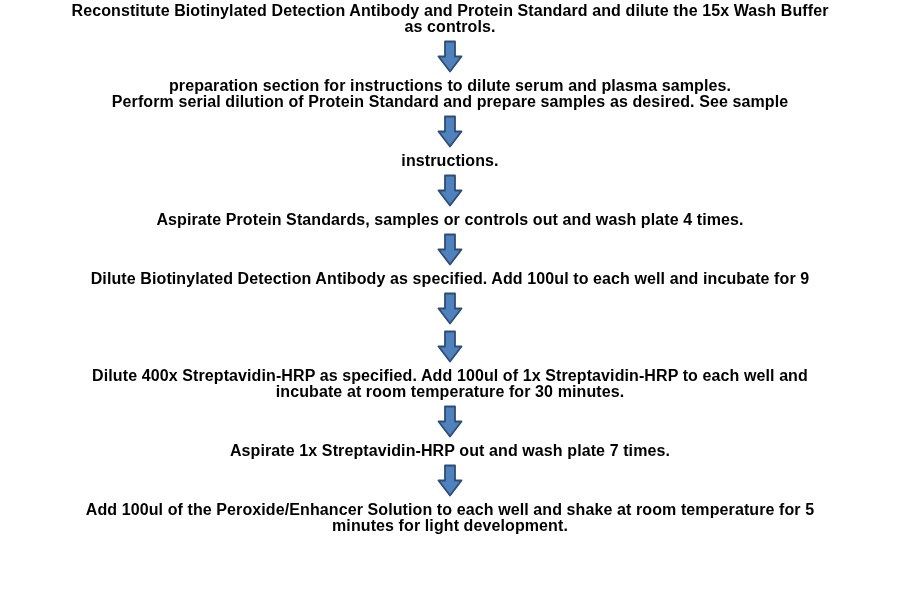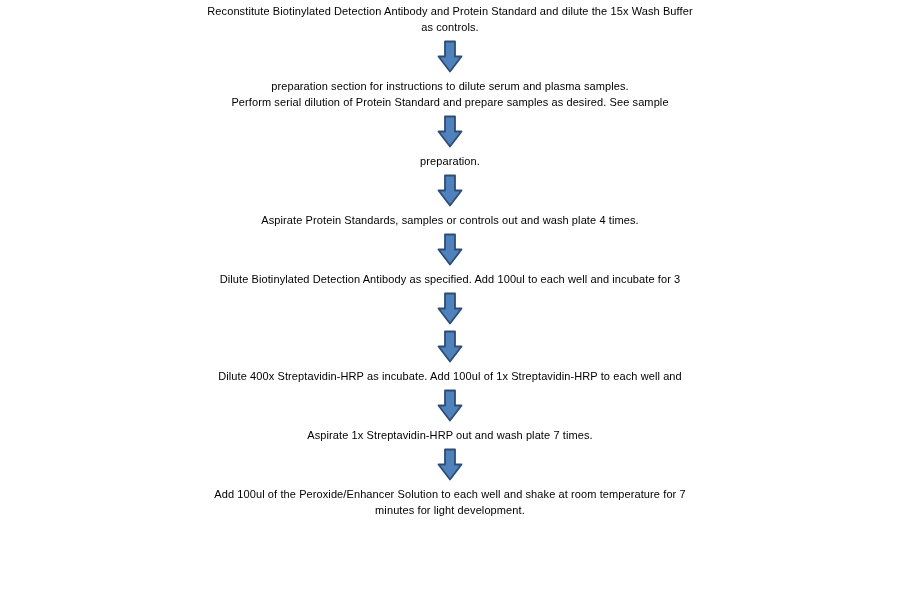--- a/index.html
+++ b/index.html
@@ -21,22 +21,22 @@
     align-items: center;
     padding-top: 3px;
     box-sizing: border-box;
     row-gap: 5px;
   }
   .step {
     text-align: center;
     color: #000000;
   }
   .step .line {
-    font-size: 11px;
-    font-weight: normal;
+    font-size: 16px;
+    font-weight: bold;
     line-height: 16px;
     white-space: nowrap;
     letter-spacing: 0.1px;
   }
   .arrow {
     display: block;
     flex: 0 0 auto;
   }
 </style>
 </head>
@@ -56,62 +56,63 @@
   <div class="step">
     <div class="line">preparation section for instructions to dilute serum and plasma samples.</div>
     <div class="line">Perform serial dilution of Protein Standard and prepare samples as desired. See sample</div>
   </div>
 
   <svg class="arrow" width="26" height="33" viewBox="0 0 26 33">
     <polygon points="8,1.5 18,1.5 18,16.5 24.5,16.5 13,31.5 1.5,16.5 8,16.5" stroke-width="1.8" stroke-linejoin="round" fill="#4F81BD" stroke="#2E4D75"></polygon>
   </svg>
 
   <div class="step">
-    <div class="line">preparation.</div>
+    <div class="line">instructions.</div>
   </div>
 
   <svg class="arrow" width="26" height="33" viewBox="0 0 26 33">
     <polygon points="8,1.5 18,1.5 18,16.5 24.5,16.5 13,31.5 1.5,16.5 8,16.5" stroke-width="1.8" stroke-linejoin="round" fill="#4F81BD" stroke="#2E4D75"></polygon>
   </svg>
 
   <div class="step">
     <div class="line">Aspirate Protein Standards, samples or controls out and wash plate 4 times.</div>
   </div>
 
   <svg class="arrow" width="26" height="33" viewBox="0 0 26 33">
     <polygon points="8,1.5 18,1.5 18,16.5 24.5,16.5 13,31.5 1.5,16.5 8,16.5" stroke-width="1.8" stroke-linejoin="round" fill="#4F81BD" stroke="#2E4D75"></polygon>
   </svg>
 
   <div class="step">
-    <div class="line">Dilute Biotinylated Detection Antibody as specified. Add 100ul to each well and incubate for 3</div>
+    <div class="line">Dilute Biotinylated Detection Antibody as specified. Add 100ul to each well and incubate for 9</div>
   </div>
 
   <svg class="arrow" width="26" height="33" viewBox="0 0 26 33">
     <polygon points="8,1.5 18,1.5 18,16.5 24.5,16.5 13,31.5 1.5,16.5 8,16.5" stroke-width="1.8" stroke-linejoin="round" fill="#4F81BD" stroke="#2E4D75"></polygon>
   </svg>
 
 
   <svg class="arrow" width="26" height="33" viewBox="0 0 26 33">
     <polygon points="8,1.5 18,1.5 18,16.5 24.5,16.5 13,31.5 1.5,16.5 8,16.5" stroke-width="1.8" stroke-linejoin="round" fill="#4F81BD" stroke="#2E4D75"></polygon>
   </svg>
 
   <div class="step">
-    <div class="line">Dilute 400x Streptavidin-HRP as incubate. Add 100ul of 1x Streptavidin-HRP to each well and</div>
+    <div class="line">Dilute 400x Streptavidin-HRP as specified. Add 100ul of 1x Streptavidin-HRP to each well and</div>
+    <div class="line">incubate at room temperature for 30 minutes.</div>
   </div>
 
   <svg class="arrow" width="26" height="33" viewBox="0 0 26 33">
     <polygon points="8,1.5 18,1.5 18,16.5 24.5,16.5 13,31.5 1.5,16.5 8,16.5" stroke-width="1.8" stroke-linejoin="round" fill="#4F81BD" stroke="#2E4D75"></polygon>
   </svg>
 
   <div class="step">
     <div class="line">Aspirate 1x Streptavidin-HRP out and wash plate 7 times.</div>
   </div>
 
   <svg class="arrow" width="26" height="33" viewBox="0 0 26 33">
     <polygon points="8,1.5 18,1.5 18,16.5 24.5,16.5 13,31.5 1.5,16.5 8,16.5" stroke-width="1.8" stroke-linejoin="round" fill="#4F81BD" stroke="#2E4D75"></polygon>
   </svg>
 
   <div class="step">
-    <div class="line">Add 100ul of the Peroxide/Enhancer Solution to each well and shake at room temperature for 7</div>
+    <div class="line">Add 100ul of the Peroxide/Enhancer Solution to each well and shake at room temperature for 5</div>
     <div class="line">minutes for light development.</div>
   </div>
 
 </div>
 
 </body></html>

